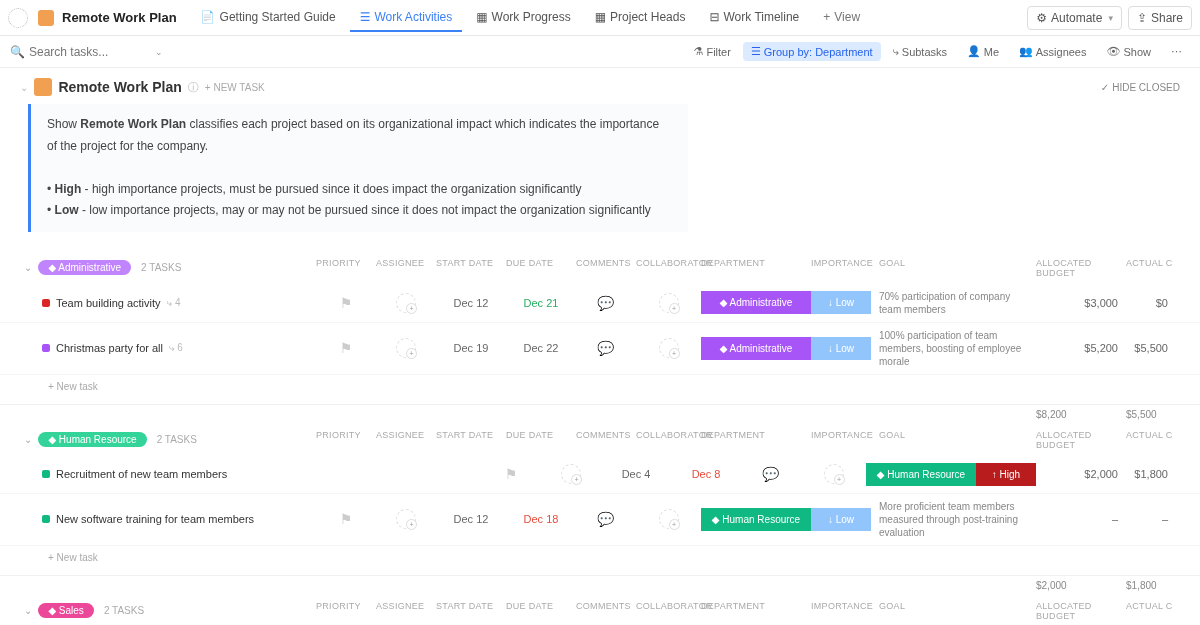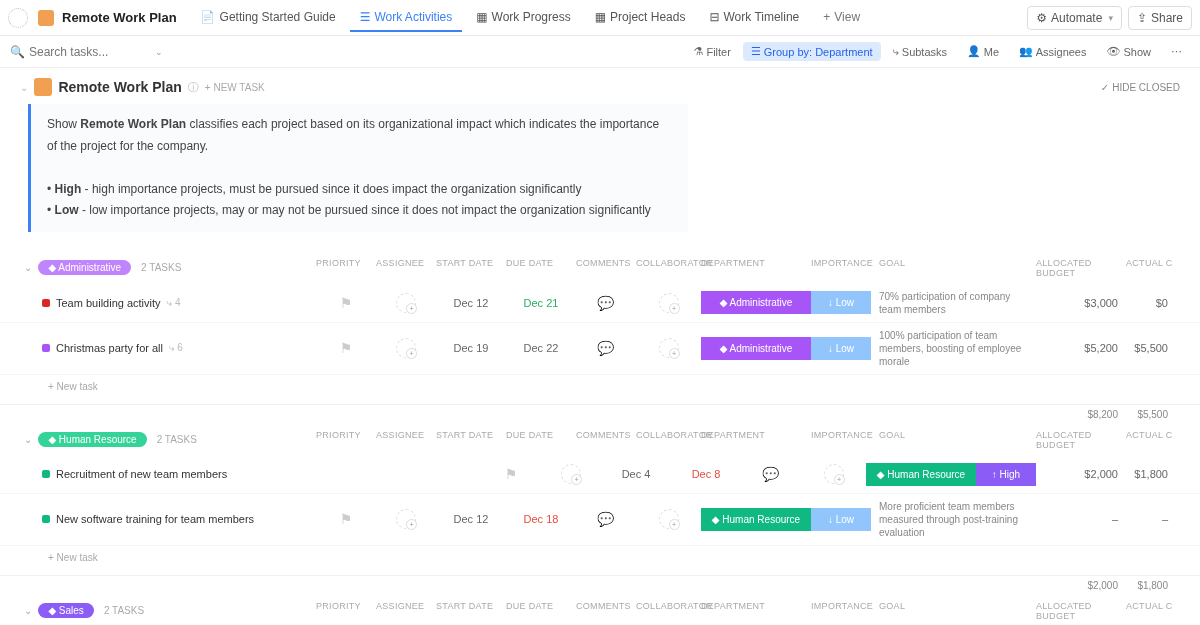--- a/index.html
+++ b/index.html
@@ -72,30 +72,30 @@
 .date-green { color: #27ae60; }
 .comment-icon { color: #ccc; font-size: 14px; }
 .dept-badge { color: #fff; padding: 6px 0; width: 100%; font-size: 10px; display: flex; align-items: center; justify-content: center; gap: 2px; height: 100%; align-self: stretch; }
 .imp-badge { color: #fff; padding: 6px 0; width: 100%; font-size: 10px; display: flex; align-items: center; justify-content: center; gap: 2px; height: 100%; align-self: stretch; }
 .goal-text { font-size: 10px; color: #888; text-align: left; line-height: 1.3; padding: 0 8px; }
 .num-cell { text-align: right; padding-right: 8px; font-size: 11px; color: #666; justify-content: flex-end; }
 
 .new-task-row { padding: 6px 24px 12px 48px; font-size: 10px; color: #aaa; border-bottom: 1px solid #f0f0f0; }
 .sum-row { padding: 4px 24px; display: flex; }
 .sum-cells { display: flex; margin-left: auto; }
-.sum-cell { font-size: 10px; color: #888; text-align: right; padding-right: 8px; }
+.sum-cell { font-size: 10px; color: #888; padding-right: 8px; }
 
 
 .c-admin { background: #a855f7; }
 .c-hr { background: #10b981; }
 .c-low { background: #93c5fd; }
-.c-high { background: #8b5cf6; }
+.c-high { background: #b91c1c; }
 .pill-admin { background: #c084fc; }
 .pill-hr { background: #34d399; }
-.pill-sales { background: #8b5cf6; }
+.pill-sales { background: #ec4899; }
 .dot-red { background: #dc2626; }
 .dot-purple { background: #a855f7; }
 .dot-green { background: #10b981; }
 </style>
 </head>
 <body>
 
 <div class="topbar">
   <div class="topbar-left">
     <div class="logo-btn"></div>

